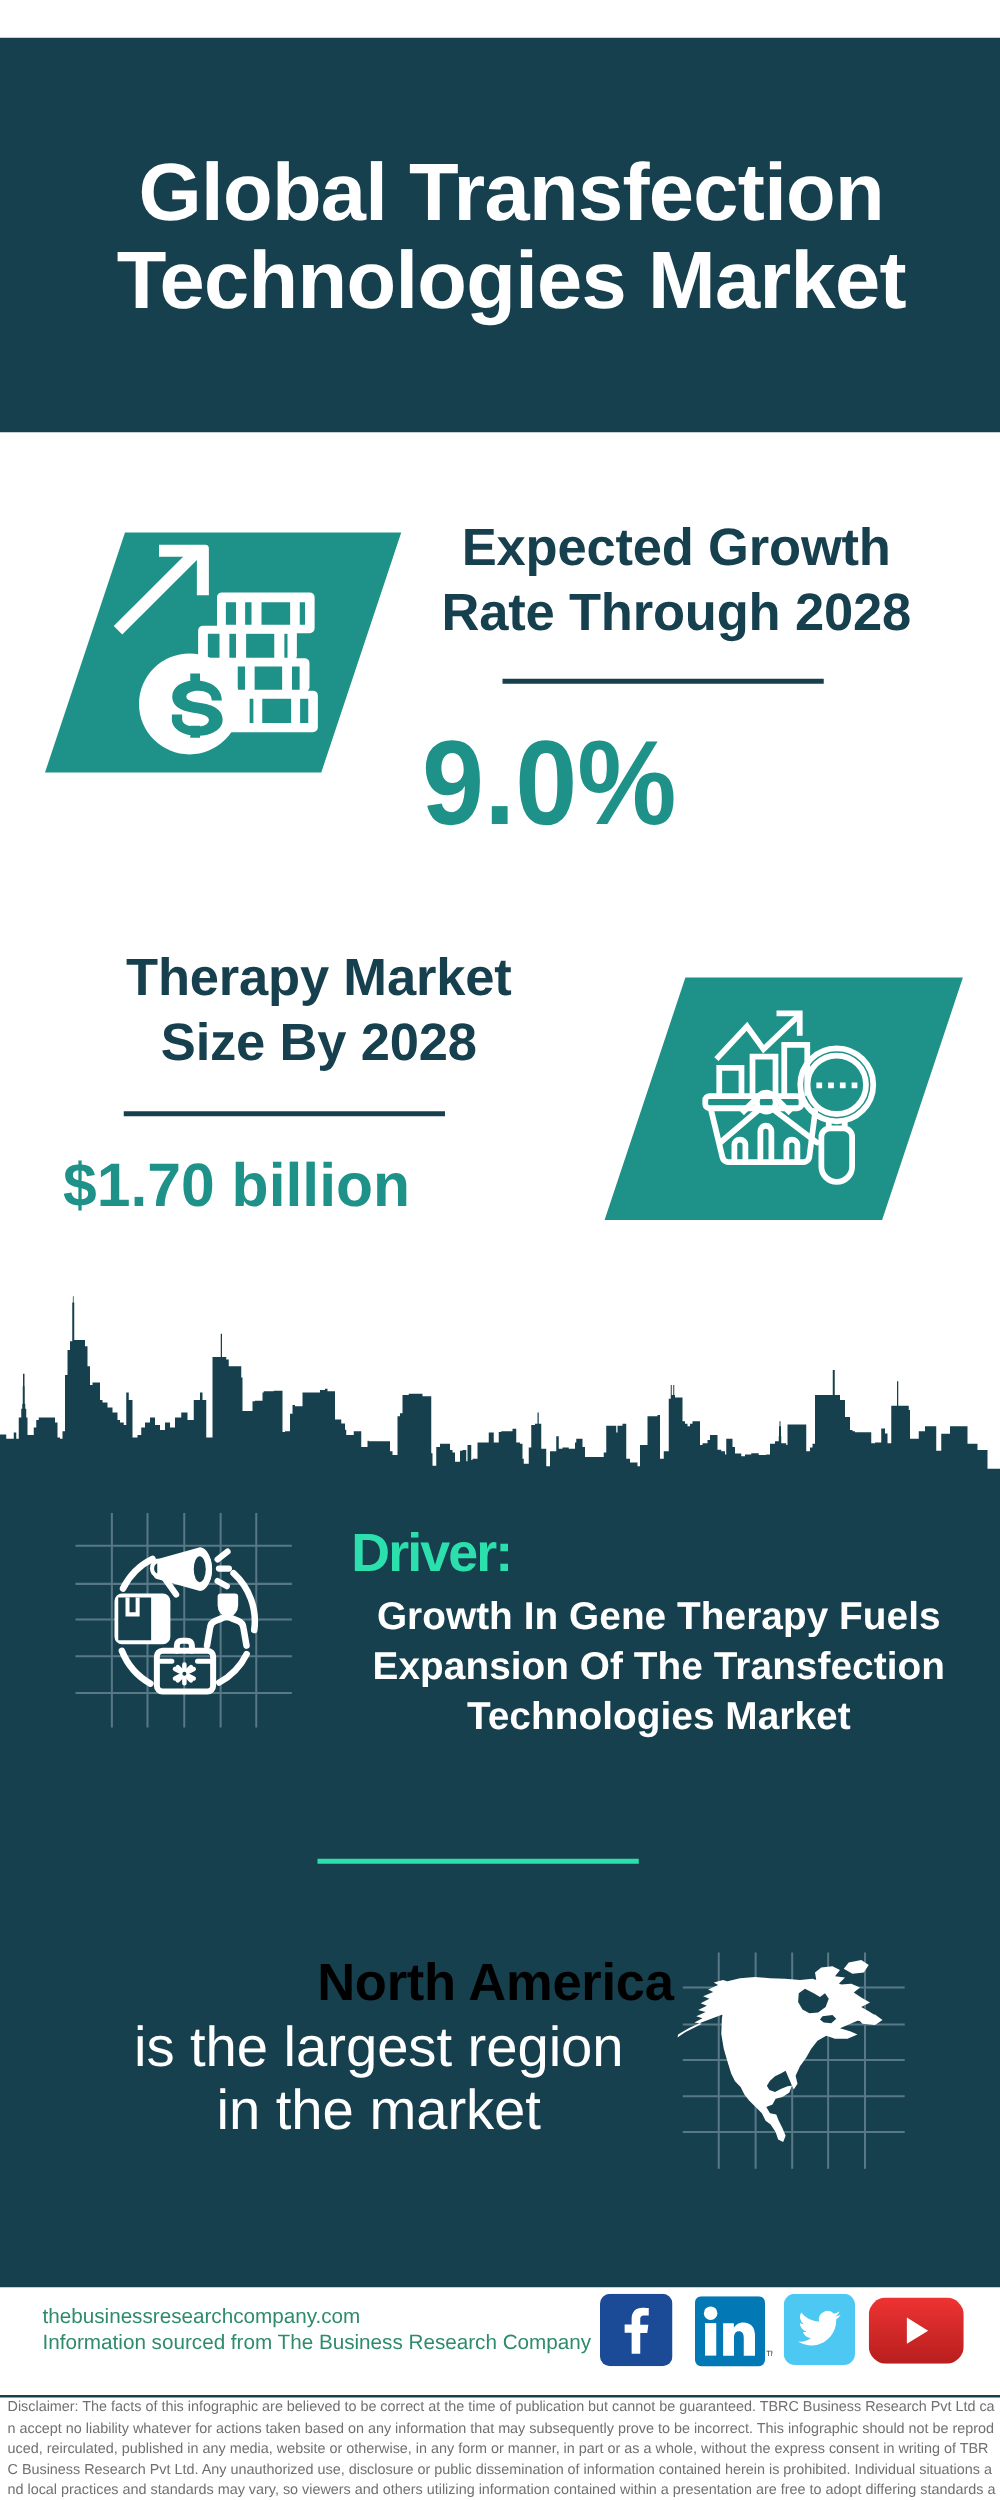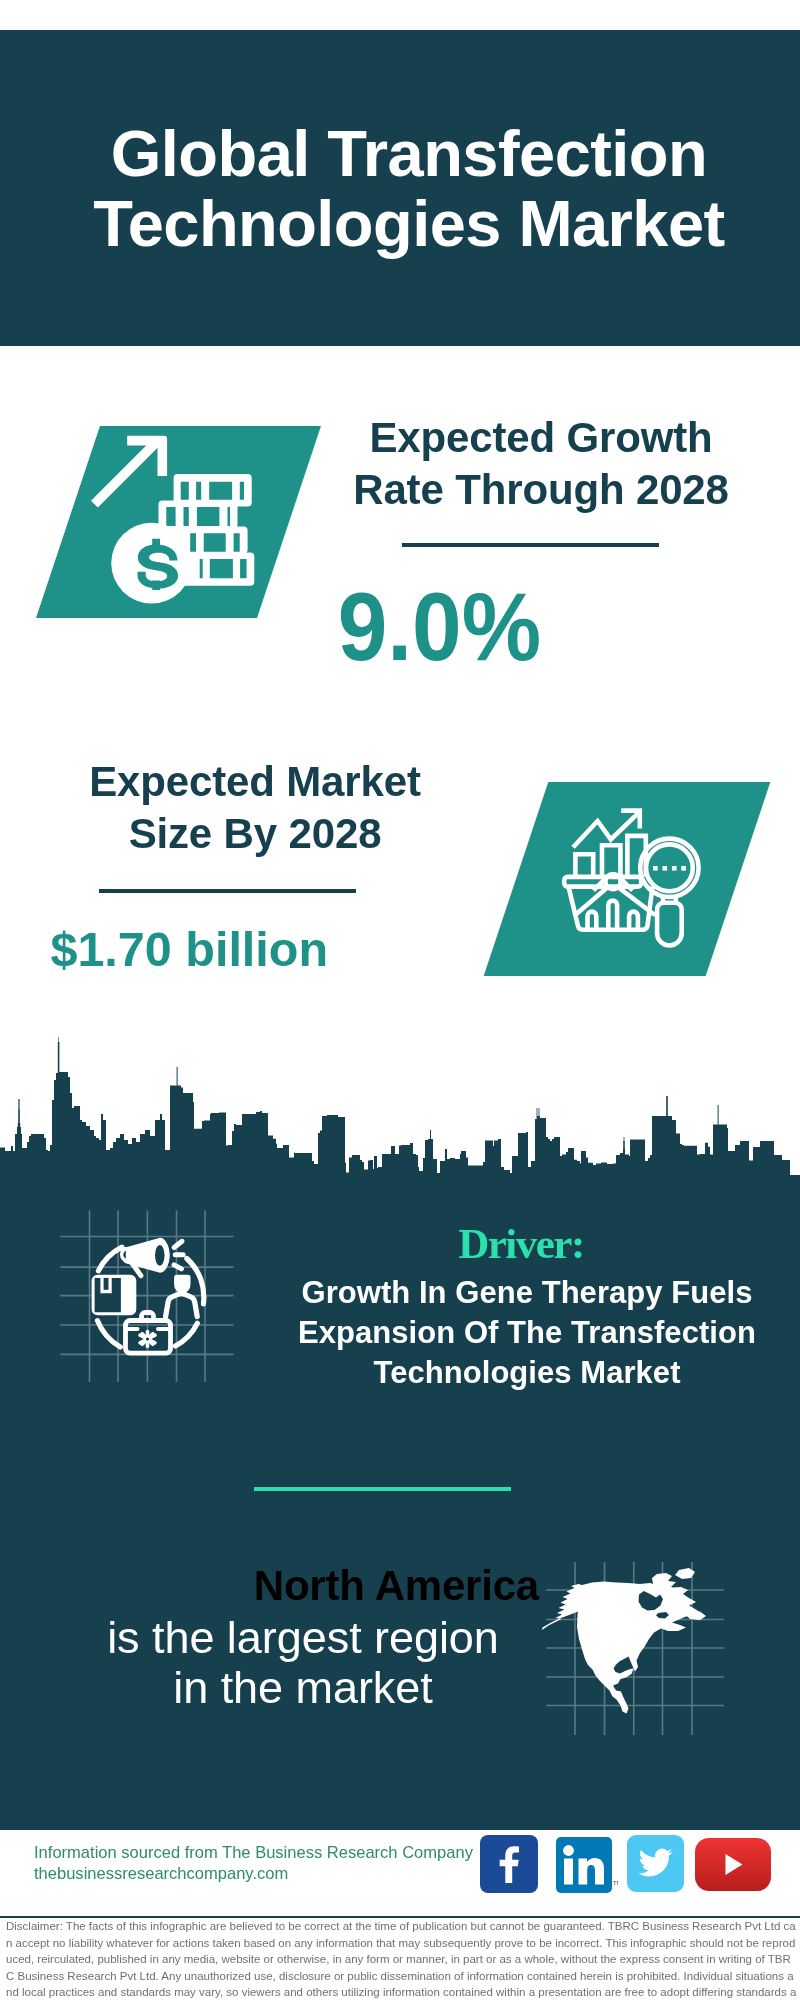--- a/index.html
+++ b/index.html
@@ -26,22 +26,22 @@
   .stat-label { position:absolute; text-align:center; color:#17404F;
       font-weight:bold; font-size:42px; line-height:52px; letter-spacing:-0.15px; }
   .stat-rule { position:absolute; height:4px; background:#17404F; }
   .stat-value { position:absolute; text-align:left; color:#1E9189;
       font-weight:bold; white-space:nowrap; }
 
   
   .dark { position:absolute; left:0; top:1145px; width:800px; height:655px; background:#17404F; }
   .skyline { position:absolute; left:0; top:1005px; width:800px; height:148px; display:block; }
 
-  .driver-title { position:absolute; text-align:center; color:#2CE0AE;
-      font-weight:bold; font-size:43px; line-height:43px; letter-spacing:-1.5px;font-family:Liberation Serif, serif; }
+  .driver-title { position:absolute; color:#2CE0AE;
+      font-weight:bold; font-size:43px; line-height:43px; letter-spacing:-1.5px; }
   .driver-body { position:absolute; text-align:center; color:#fff;
       font-weight:bold; font-size:31px; line-height:40px; letter-spacing:0.05px; white-space:nowrap; }
 
   .divider { position:absolute; height:4px; background:#2CE0AE; }
 
   .na-title { position:absolute; text-align:right; color:#000000;
       font-weight:bold; font-size:42px; line-height:42px; letter-spacing:-0.2px; }
   .na-body { position:absolute; text-align:center; color:#fff;
       font-weight:normal; font-size:45px; line-height:50px; letter-spacing:-0.05px; white-space:nowrap; }
 
@@ -136,21 +136,21 @@
     </g>
     <g fill="#ffffff">
       <rect x="93.1" y="66.0" width="4.6" height="4.6"></rect>
       <rect x="102.5" y="66.0" width="4.6" height="4.6"></rect>
       <rect x="111.9" y="66.0" width="4.6" height="4.6"></rect>
       <rect x="121.3" y="66.0" width="4.6" height="4.6"></rect>
     </g>
   </svg>
 
   <div class="stat-label" style="left:60px; top:726px; width:390px;">
-    <div>Expected Market</div>
+    <div>Therapy Market</div>
     <div>Size By 2028</div>
   </div>
   <div class="stat-rule" style="left:99px; top:859px; width:257px;"></div>
   <div class="stat-value" style="left:49px; top:883px; width:390px; font-size:49px; line-height:73px;">
     <span style="display:inline-block; transform:scaleX(0.99);">$1.70 billion</span>
   </div>
 
   <svg class="skyline" viewBox="0 1000 800 155" preserveAspectRatio="none" style="left:0; top:1000px; width:800px; height:155px;">
     <path fill="#17404F" d="M0 1155V1117.6H5V1155ZM5 1155V1121H11V1155ZM11 1155V1116H13V1155ZM13 1155V1121H15V1155ZM15 1155V1104H17V1155ZM17 1155V1097H17.8V1155ZM17.8 1155V1093H20.2V1155ZM18.6 1155V1075H19.4V1155ZM18.2 1155V1079H19.8V1155ZM18.4 1155V1069H19.6V1155ZM20.2 1155V1097H21V1155ZM21 1155V1104H22V1155ZM22 1155V1118H27V1155ZM27 1155V1112H29V1155ZM29 1155V1106H31V1155ZM31 1155V1104H44V1155ZM44 1155V1108H46V1155ZM46 1155V1120H48V1155ZM48 1155V1121H50V1155ZM50 1155V1115H52V1155ZM52 1155V1070H54V1155ZM54 1155V1050H56V1155ZM56 1155V1043H58V1155ZM58 1155V1042H68V1155ZM68 1155V1047H70V1155ZM70 1155V1063H72V1155ZM57.8 1155V1012H59.4V1155ZM58.3 1155V1007H58.9V1155ZM72 1155V1078H74V1155ZM74 1155V1076H80V1155ZM80 1155V1090H82V1155ZM82 1155V1092H86V1155ZM86 1155V1096H90V1155ZM90 1155V1100H94V1155ZM94 1155V1106H96V1155ZM96 1155V1108H99V1155ZM99 1155V1110H101V1155ZM101 1155V1084H103V1155ZM103 1155V1090H106V1155ZM106 1155V1120H110V1155ZM110 1155V1118H113V1155ZM113 1155V1112H116V1155ZM116 1155V1108H120V1155ZM120 1155V1104H124V1155ZM124 1155V1110H128V1155ZM128 1155V1114H132V1155ZM132 1155V1108H136V1155ZM136 1155V1112H140V1155ZM140 1155V1104H145V1155ZM145 1155V1100H150V1155ZM150 1155V1106H155V1155ZM155 1155V1090H160V1155ZM160 1155V1084H162V1155ZM162 1155V1090H165V1155ZM165 1155V1120H170V1155ZM170 1155V1055.6H181V1155ZM176.6 1155V1037H177.6V1155ZM181 1155V1057.5H183V1155ZM183 1155V1063H193V1155ZM193 1155V1072H194V1155ZM194 1155V1098.7H202V1155ZM202 1155V1091H204V1155ZM204 1155V1090.6H210V1155ZM210 1155V1084H211V1155ZM211 1155V1083H219V1155ZM219 1155V1082.5H226V1155ZM226 1155V1115.6H228V1155ZM228 1155V1115H232V1155ZM232 1155V1101H234V1155ZM234 1155V1094H236V1155ZM236 1155V1095H242V1155ZM242 1155V1084H256V1155ZM256 1155V1082H260V1155ZM260 1155V1081H262V1155ZM262 1155V1083H268V1155ZM268 1155V1105.6H273V1155ZM273 1155V1108.7H276V1155ZM276 1155V1113.7H277V1155ZM277 1155V1118H283V1155ZM283 1155V1115H289V1155ZM289 1155V1127.5H294V1155ZM294 1155V1122.5H295V1155ZM295 1155V1123H312V1155ZM312 1155V1131H314V1155ZM314 1155V1134H318V1155ZM318 1155V1103H320V1155ZM320 1155V1100.6H322V1155ZM322 1155V1086H327V1155ZM327 1155V1085H338V1155ZM338 1155V1087H345V1155ZM345 1155V1132.5H346V1155ZM346 1155V1142.5H349V1155ZM349 1155V1127.5H352V1155ZM352 1155V1125H360V1155ZM360 1155V1130H362V1155ZM362 1155V1132H364V1155ZM364 1155V1139.4H368V1155ZM368 1155V1130.6H370V1155ZM370 1155V1130H373V1155ZM373 1155V1139H374V1155ZM374 1155V1126H377V1155ZM377 1155V1138H378V1155ZM378 1155V1137H382V1155ZM382 1155V1124H385V1155ZM385 1155V1124H391V1155ZM391 1155V1116H395V1155ZM395 1155V1124H399V1155ZM399 1155V1115.6H401V1155ZM401 1155V1115H410V1155ZM410 1155V1113H413V1155ZM413 1155V1124H416V1155ZM416 1155V1125H418V1155ZM418 1155V1137H419V1155ZM419 1155V1141H423V1155ZM423 1155V1128H425V1155ZM425 1155V1110H428V1155ZM428 1155V1109H433V1155ZM430 1155V1100H431V1155ZM433 1155V1129H437V1155ZM437 1155V1143H440V1155ZM440 1155V1131H445V1155ZM445 1155V1119H447V1155ZM447 1155V1129H450V1155ZM450 1155V1128H455V1155ZM455 1155V1129H460V1155ZM460 1155V1124H461V1155ZM461 1155V1121H466V1155ZM466 1155V1127.5H468V1155ZM468 1155V1135.6H483V1155ZM483 1155V1132H485V1155ZM485 1155V1110.6H493V1155ZM493 1155V1116H494V1155ZM494 1155V1110.6H498V1155ZM498 1155V1109H501V1155ZM501 1155V1137H504V1155ZM504 1155V1140H510V1155ZM510 1155V1143H512V1155ZM512 1155V1126H518V1155ZM518 1155V1103H526V1155ZM526 1155V1102H528V1155ZM528 1155V1137H531V1155ZM531 1155V1131H535V1155ZM535 1155V1089H537V1155ZM536.6 1155V1078H537.4V1155ZM538.6 1155V1078H539.4V1155ZM537 1155V1086H540V1155ZM540 1155V1088H546V1155ZM546 1155V1107H548V1155ZM548 1155V1109H550V1155ZM550 1155V1111H552V1155ZM552 1155V1109H554V1155ZM554 1155V1107H560V1155ZM560 1155V1126H562V1155ZM562 1155V1124.5H566V1155ZM566 1155V1122H568V1155ZM568 1155V1118H574V1155ZM574 1155V1129.8H577V1155ZM577 1155V1131H580V1155ZM580 1155V1133.5H581V1155ZM581 1155V1121H586V1155ZM586 1155V1127.5H588V1155ZM588 1155V1132.8H593V1155ZM593 1155V1135H596V1155ZM596 1155V1133.5H601V1155ZM601 1155V1132.5H607V1155ZM607 1155V1134H613V1155ZM613 1155V1133.5H616V1155ZM616 1155V1125H620V1155ZM620 1155V1123H623V1155ZM623 1155V1119H625V1155ZM623.6 1155V1107H624.4V1155ZM623.2 1155V1111H624.8V1155ZM625 1155V1124.5H629V1155ZM629 1155V1126H630V1155ZM630 1155V1109.5H645V1155ZM645 1155V1131H648V1155ZM648 1155V1128H650V1155ZM650 1155V1125H652V1155ZM652 1155V1086H672V1155ZM666.2 1155V1066H667.8V1155ZM672 1155V1090H676V1155ZM676 1155V1103.5H680V1155ZM680 1155V1114H682V1155ZM682 1155V1115H684V1155ZM684 1155V1115.8H697V1155ZM697 1155V1124.5H700V1155ZM700 1155V1124H705V1155ZM705 1155V1112.8H708V1155ZM708 1155V1116.7H710V1155ZM710 1155V1124.5H713V1155ZM713 1155V1094.5H727V1155ZM717.6 1155V1075H718.6V1155ZM727 1155V1098H728V1155ZM728 1155V1121H735V1155ZM735 1155V1115H740V1155ZM740 1155V1111H749V1155ZM749 1155V1130.5H753V1155ZM753 1155V1117H760V1155ZM760 1155V1111H774V1155ZM774 1155V1125H782V1155ZM782 1155V1130H790V1155ZM790 1155V1147.7H800V1155Z"></path>
   </svg>
@@ -240,22 +240,22 @@
 <path fill="#17404F" d="M104,51 L111,54.5 L116,57.5 L120,54.5 L123,59 L120.5,65.5 L114.5,70 L107.5,70.5 L102,67.5 L98.5,61.5 L99,54.5ZM118,73 L126,72 L129,75 L125,78.5 L119,78 L116,75.5Z"></path>
   </svg>
 
   <div class="na-body" style="left:63px; top:1583px; width:480px;">
     <div>is the largest region</div>
     <div>in the market</div>
   </div>
 
   <div class="footer"></div>
   <div class="src">
+    <div>thebusinessresearchcompany.com</div>
     <div>Information sourced from The Business Research Company</div>
-    <div>thebusinessresearchcompany.com</div>
   </div>
 
   <svg class="social" viewBox="0 0 58 58" style="left:480px; top:1805px; width:58px; height:58px;">
     <rect x="0" y="0" width="58" height="58" rx="8" fill="#1B4A96"></rect>
     <path fill="#ffffff" d="M32.2,48.0 V31.3 h5.6 l0.9,-6.6 h-6.5 v-4.1 c0,-1.9 0.6,-3.2 3.3,-3.2
       h3.5 v-5.9 c-0.6,-0.1 -2.7,-0.3 -5.1,-0.3 c-5.1,0 -8.6,3.1 -8.6,8.8 v4.7 h-5.6 v6.6 h5.6 V48.0 Z"></path>
   </svg>
 
   <svg class="social" viewBox="0 0 62 58" style="left:556px; top:1807px; width:62px; height:58px;">
     <rect x="0" y="0" width="56" height="56" rx="5" fill="#0278B5"></rect>

